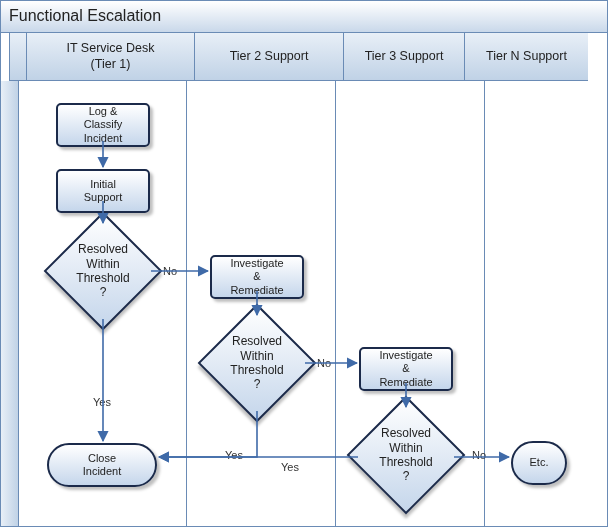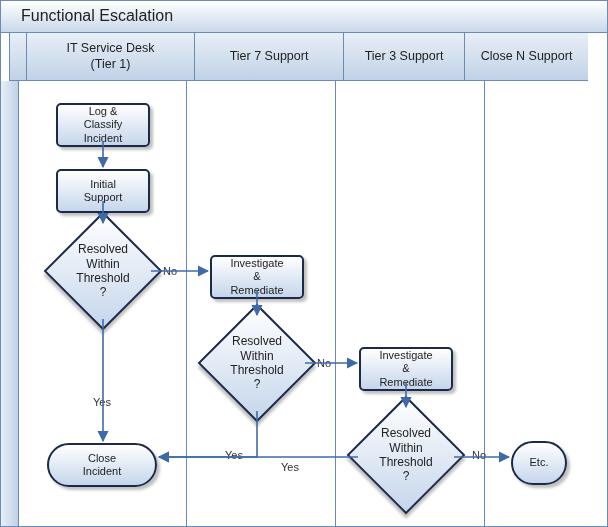--- a/index.html
+++ b/index.html
@@ -13,21 +13,21 @@
     width: 608px;
     height: 527px;
     border: 1px solid #6a8bb5;
   }
   .title-bar {
     position: absolute;
     left: 0; top: 0; right: 0;
     height: 32px;
     background: linear-gradient(#ffffff, #c9d8ea);
     border-bottom: 1px solid #6a8bb5;
-    padding: 6px 20px;
+    padding: 6px 8px;
     font-size: 16px;
     color: #222;
   }
   .lanes-header {
     position: absolute;
     left: 8px; top: 32px; right: 0;
     height: 48px;
     display: flex;
   }
   .lane-head {
@@ -120,23 +120,23 @@
 </head>
 <body>
 
 <div class="canvas">
 
   <div class="title-bar">Functional Escalation</div>
 
   <div class="lanes-header">
     <div class="lane-head first" style="width:18px"></div>
     <div class="lane-head" style="width:168px">IT Service Desk<br>(Tier 1)</div>
-    <div class="lane-head" style="width:149px">Tier 7 Support</div>
+    <div class="lane-head" style="width:149px">Tier 2 Support</div>
     <div class="lane-head" style="width:121px">Tier 3 Support</div>
-    <div class="lane-head" style="width:123px;border-right:none">Close N Support</div>
+    <div class="lane-head" style="width:123px;border-right:none">Tier N Support</div>
   </div>
 
   <div class="side-band"></div>
 
   <div class="lane-body" style="left:18px;width:168px"></div>
   <div class="lane-body" style="left:186px;width:149px"></div>
   <div class="lane-body" style="left:335px;width:149px"></div>
   <div class="lane-body" style="left:484px;width:123px;border-right:none"></div>
 
   <div class="node process" style="left:55px;top:102px;width:94px;height:36px">Log &amp; Classify Incident</div>

